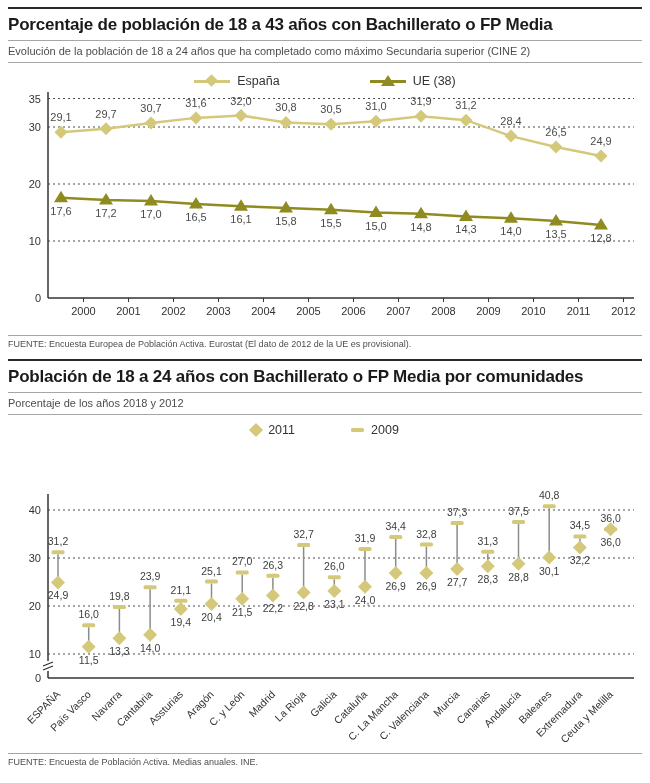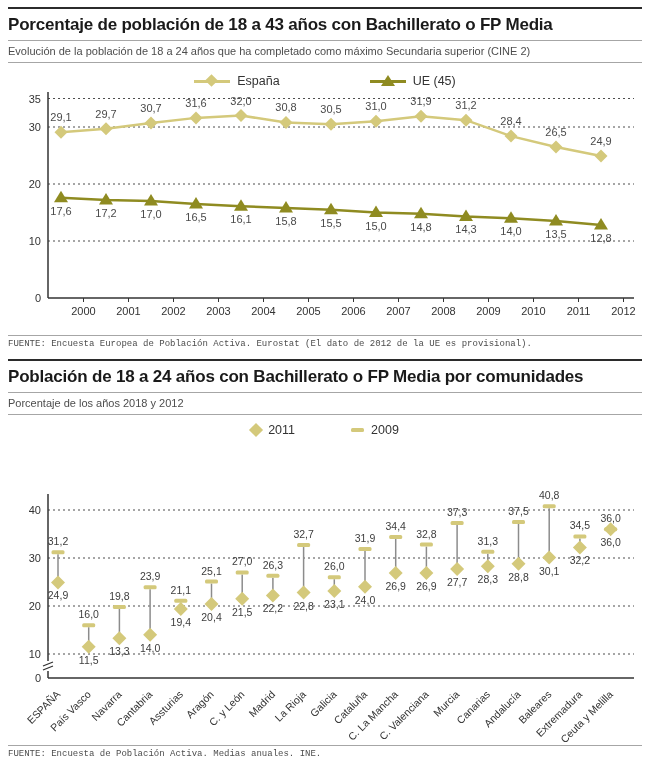--- a/index.html
+++ b/index.html
@@ -31,21 +31,21 @@
   .lg-tri {
     position:absolute; left:11px; top:0; width:0; height:0;
     border-left:7px solid transparent; border-right:7px solid transparent;
     border-bottom:11px solid var(--dark);
   }
   .lg-diamond2 { width:10px; height:10px; background:var(--light); transform:rotate(45deg); display:inline-block; }
   .lg-dash { width:13px; height:4px; background:var(--light); border-radius:1.5px; display:inline-block; }
   svg.chart { display:block; }
   .source {
     font-size:9px; color:#4d4d4d; border-top:1px solid #a6a6a6;
-    padding:3px 0 7px; margin-top:7px;font-family:Liberation Mono, monospace;
+    padding:3px 0 7px; margin-top:7px;
   }
   .section-rule { border-top:2px solid #2b2b2b; margin-top:3px; }
   
   text { font-family:"Liberation Sans", sans-serif; }
   .tick-lab { font-size:11px; fill:#333; }
   .val-lab  { font-size:11px; fill:#4a4a4a; }
   .val-lab2 { font-size:10.5px; fill:#3d3d3d; }
   .cat-lab  { font-size:10.5px; fill:#333; }
 </style>
 </head>
@@ -64,21 +64,21 @@
       <span class="lg-line light"></span>
         <span class="lg-diamond"></span>
     </span>
     <span class="lbl">España</span>
   </div>
   <div class="legend-item">
     <span class="lg-line-wrap">
       <span class="lg-line dark"></span>
         <span class="lg-tri"></span>
     </span>
-    <span class="lbl">UE (45)</span>
+    <span class="lbl">UE (38)</span>
   </div>
 </div>
 
 <svg id="chart1" class="chart" width="634" height="238" viewBox="0 0 634 238">
     <line x1="40" y1="151" x2="626" y2="151" stroke="#4d4d4d" stroke-width="1" stroke-dasharray="2 3"></line>
     <line x1="40" y1="94" x2="626" y2="94" stroke="#4d4d4d" stroke-width="1" stroke-dasharray="2 3"></line>
     <line x1="40" y1="37" x2="626" y2="37" stroke="#4d4d4d" stroke-width="1" stroke-dasharray="2 3"></line>
     <line x1="40" y1="8.5" x2="626" y2="8.5" stroke="#4d4d4d" stroke-width="1" stroke-dasharray="2 3"></line>
     <line x1="40" y1="2" x2="40" y2="208" stroke="#333333" stroke-width="1.5"></line>
     <line x1="40" y1="208" x2="626" y2="208" stroke="#333333" stroke-width="1.5"></line>
@@ -312,13 +312,13 @@
     <text x="571.9" y="90.4" text-anchor="middle" class="val-lab2">34,5</text>
     <text x="571.9" y="125.43999999999998" text-anchor="middle" class="val-lab2">32,2</text>
     <text x="574.9" y="256" text-anchor="end" class="cat-lab" transform="rotate(-45 574.9 256)">Extremadura</text>
     <path d="M 602.6 83.2 L 609.6 90.2 L 602.6 97.2 L 595.6 90.2 Z" fill="#d4c97b"></path>
     <rect x="596.1" y="88.2" width="13" height="4" rx="1.5" fill="#d4c97b"></rect>
     <text x="602.6" y="83.2" text-anchor="middle" class="val-lab2">36,0</text>
     <text x="602.6" y="107.2" text-anchor="middle" class="val-lab2">36,0</text>
     <text x="605.6" y="256" text-anchor="end" class="cat-lab" transform="rotate(-45 605.6 256)">Ceuta y Melilla</text>
   </svg>
 
-<div class="source" style="margin-top:0">FUENTE: Encuesta de Población Activa. Medias anuales. INE.</div>
+<div class="source" style="margin-top:8px">FUENTE: Encuesta de Población Activa. Medias anuales. INE.</div>
 
 </body></html>

